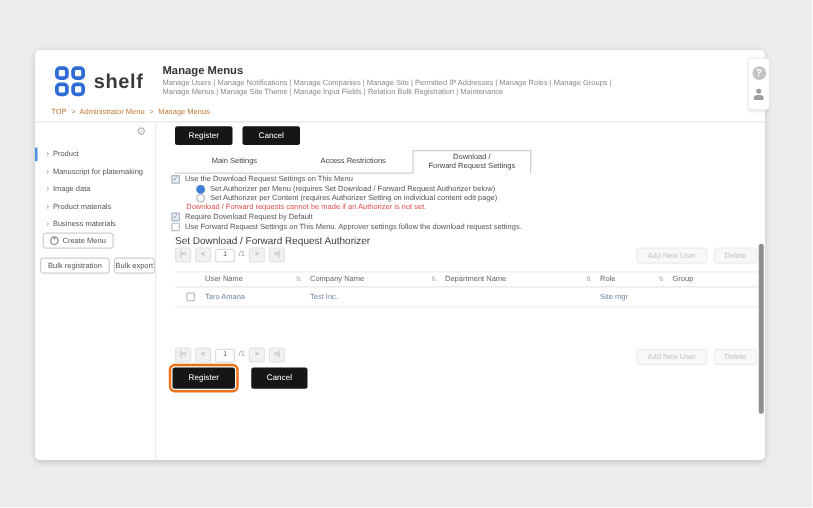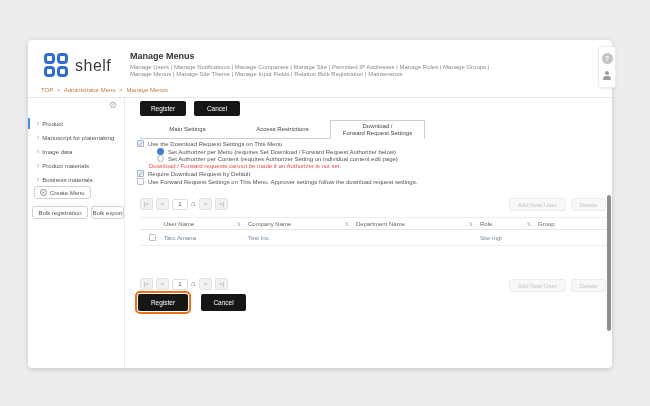--- a/index.html
+++ b/index.html
@@ -6,21 +6,21 @@
   html,body { width:650px; height:406px; }
   .stage { position:relative; width:650px; height:406px; background:#ededed; overflow:hidden;
            font-family:"Liberation Sans","DejaVu Sans",sans-serif; color:#444; }
   .card { position:absolute; left:28px; top:40px; width:584px; height:328px; background:#fff;
           border-radius:4px; box-shadow:0 1px 5px rgba(0,0,0,.18); }
 
   
   .logo { position:absolute; left:16px; top:13px; display:flex; align-items:center; gap:5px; }
   .logo-glyph { width:26px; height:26px; display:grid; grid-template-columns:11px 11px; grid-template-rows:11px 11px; gap:2px; }
   .logo-glyph span { border:3px solid #2f6cd6; border-radius:4px; display:block; }
-  .logo-text { font-size:16px; font-weight:normal; color:#3a3a3a; letter-spacing:.5px; }
+  .logo-text { font-size:16px; font-weight:bold; color:#3a3a3a; letter-spacing:.5px; }
   .head-text { position:absolute; left:102px; top:11px; width:360px; }
   .page-title { font-size:9px; font-weight:bold; color:#333; margin-bottom:3px; }
   .nav-line { font-size:6px; color:#8a8a8a; line-height:7px; white-space:nowrap; }
   .breadcrumb { position:absolute; left:13px; top:47px; font-size:6px; color:#c07b3c; }
   .breadcrumb .sep { margin:0 2px; }
   .hdiv { position:absolute; left:0; right:0; top:57px; height:1px; background:#e6e6e6; }
 
   
   .right-panel { position:absolute; left:598px; top:46px; width:18px; height:42px; background:#fff;
                  border:1px solid #ededed; border-radius:3px; box-shadow:0 1px 2px rgba(0,0,0,.08);
@@ -191,20 +191,21 @@
       <div class="opt-line warning" style="left:16px; top:65px">Download / Forward requests cannot be made if an Authorizer is not set.</div>
       <div class="opt-line" style="left:4px; top:72px">
         <span class="checkbox checked">✓</span>
         <span>Require Download Request by Default</span>
       </div>
       <div class="opt-line" style="left:4px; top:80px">
         <span class="checkbox"></span>
         <span>Use Forward Request Settings on This Menu. Approver settings follow the download request settings.</span>
       </div>
 
+      <div class="section-title">Set Download / Forward Request Authorizer</div>
 
       <div class="pager pager1">
         <button class="pbtn">|&lt;</button>
         <button class="pbtn">&lt;</button>
         <input value="1" style="">
         <span class="ptotal">/1</span>
         <button class="pbtn">&gt;</button>
         <button class="pbtn">&gt;|</button>
       </div>
       <div class="row-actions ra1">

